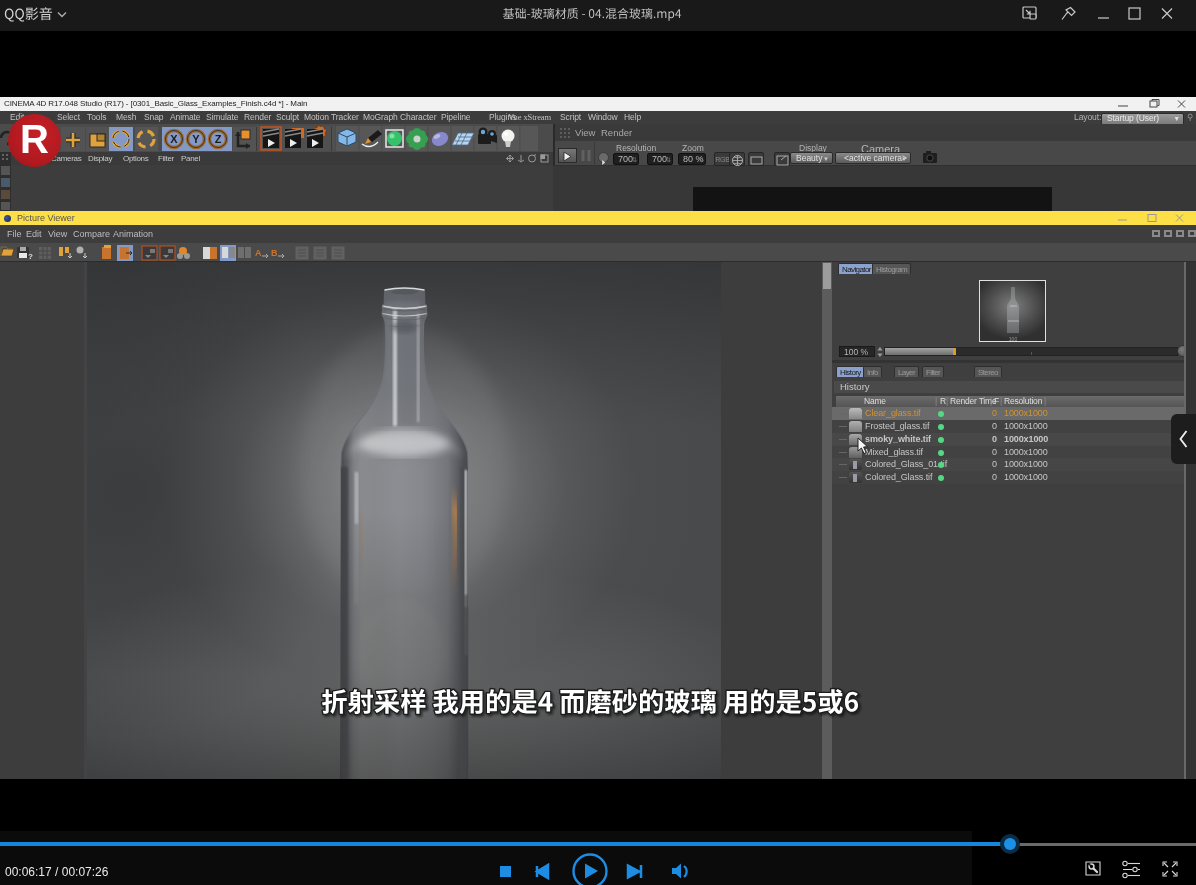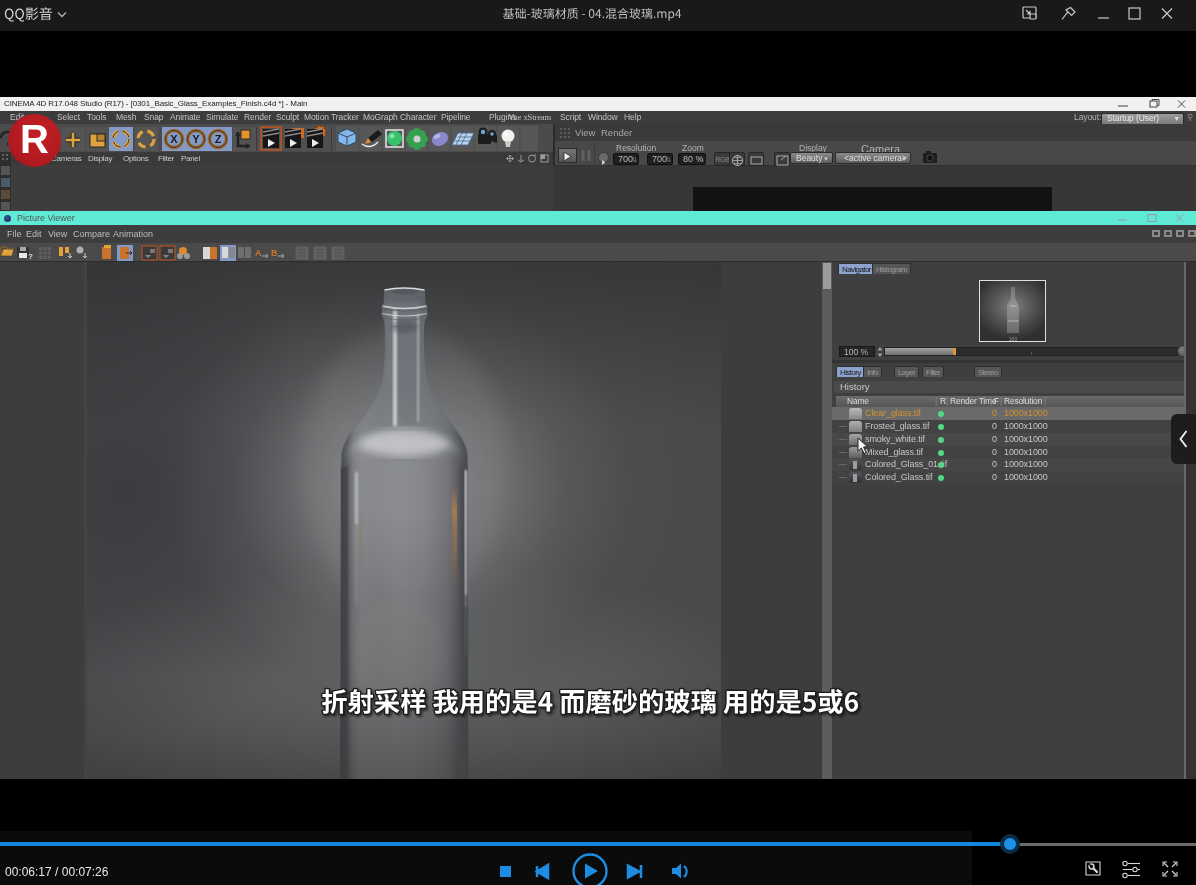--- a/index.html
+++ b/index.html
@@ -34,21 +34,21 @@
 #rwin { left:553px; top:27px; width:643px; height:87px; background:#373737; overflow:hidden; }
 #rwin-tabs { left:0; top:0; width:643px; height:17px; background:#3a3a3a; color:#a8a8a8;
   font-size:9.5px; line-height:17px; border-left:2px solid #2a2a2a;}
 #rwin-toolbg { left:0; top:17px; width:643px; height:25px; background:#484848;
   border-left:2px solid #2a2a2a; border-bottom:1px solid #303030;}
 #rwin-tools { left:0; top:0; width:643px; height:87px; }
 #rwin-img { left:140px; top:63px; width:359px; height:24px; background:#131313; }
 
 
 #pv { left:0; top:211px; width:1196px; height:568px; background:#3d3d3d; overflow:hidden; }
-#pv-title { left:0; top:0; width:1196px; height:22px; background:#5eead4; color:#555;
+#pv-title { left:0; top:0; width:1196px; height:22px; background:#fde047; color:#555;
   font-size:9px; line-height:14px; }
 #pv-menu { left:0; top:14px; width:1196px; height:18px; background:#3d3d3d; color:#bdbdbd;
   font-size:9px; line-height:18px; }
 #pv-tools { left:0; top:32px; width:1196px; height:19px; background:#4a4a4a;
   border-bottom:1px solid #2c2c2c; }
 
 #render-img { left:87px; top:51px; width:634px; height:517px; background:#484a4c; }
 
 #pv-scroll { left:822px; top:51px; width:10px; height:517px; background:#5c5c5c; }
 #pv-thumb { left:1px; top:1px; width:8px; height:26px; background:#9c9c9c; }
@@ -694,21 +694,21 @@
       <div class="tab" style="left:31px;top:104px;">Info</div>
       <div class="tab" style="left:62px;top:104px;">Layer</div>
       <div class="tab" style="left:90px;top:104px;">Filter</div>
       <div class="tab" style="left:116px;top:104px;margin-left:26px;">Stereo</div>
 
       <div style="position:absolute;left:2px;top:119px;width:356px;height:12px;background:#4a4a4a;
         color:#c9c9c9;font-size:9.5px;line-height:12px;"><span style="margin-left:6px;">History</span></div>
 
       <div style="position:absolute;left:4px;top:134px;width:348px;height:11px;
         background:linear-gradient(#6b6b6b,#555);color:#dedede;font-size:8.5px;line-height:11px;letter-spacing:-.2px;">
-        <span style="position:absolute;left:3px;padding-left:8px;">Name</span>
+        <span style="position:absolute;left:20px;padding-left:8px;">Name</span>
         <span style="position:absolute;left:99px;color:#888;">|</span>
         <span style="position:absolute;left:104px;">R</span>
         <span style="position:absolute;left:110px;color:#888;">|</span>
         <span style="position:absolute;left:114px;">Render Time</span>
         <span style="position:absolute;left:154px;color:#888;">|</span>
         <span style="position:absolute;left:158px;">F</span>
         <span style="position:absolute;left:164px;color:#888;">|</span>
         <span style="position:absolute;left:168px;">Resolution</span>
         <span style="position:absolute;left:208px;color:#888;">|</span>
       </div>
@@ -722,21 +722,21 @@
           <span class="res">1000x1000</span>
       </div>
       <div class="hrow" style="top:158px;background:#424242;">
         <span class="dash"></span>
           <div class="th" style="background:linear-gradient(#b0b0b0,#808080);"></div>
         <span class="nm">Frosted_glass.tif</span>
           <span class="dot"></span>
         <span class="f0">0</span>
           <span class="res">1000x1000</span>
       </div>
-      <div class="hrow" style="top:171px;background:#484848;">
+      <div class="hrow" style="top:171px;background:#484848;font-weight:bold;">
         <span class="dash"></span>
           <div class="th" style="background:linear-gradient(#a8a8a8,#6a6a6a);"></div>
         <span class="nm">smoky_white.tif</span>
           <span class="dot"></span>
         <span class="f0">0</span>
           <span class="res">1000x1000</span>
       </div>
       <div class="hrow" style="top:184px;background:#424242;">
         <span class="dash"></span>
           <div class="th" style="background:linear-gradient(#9a9a9a,#606060);"></div>

